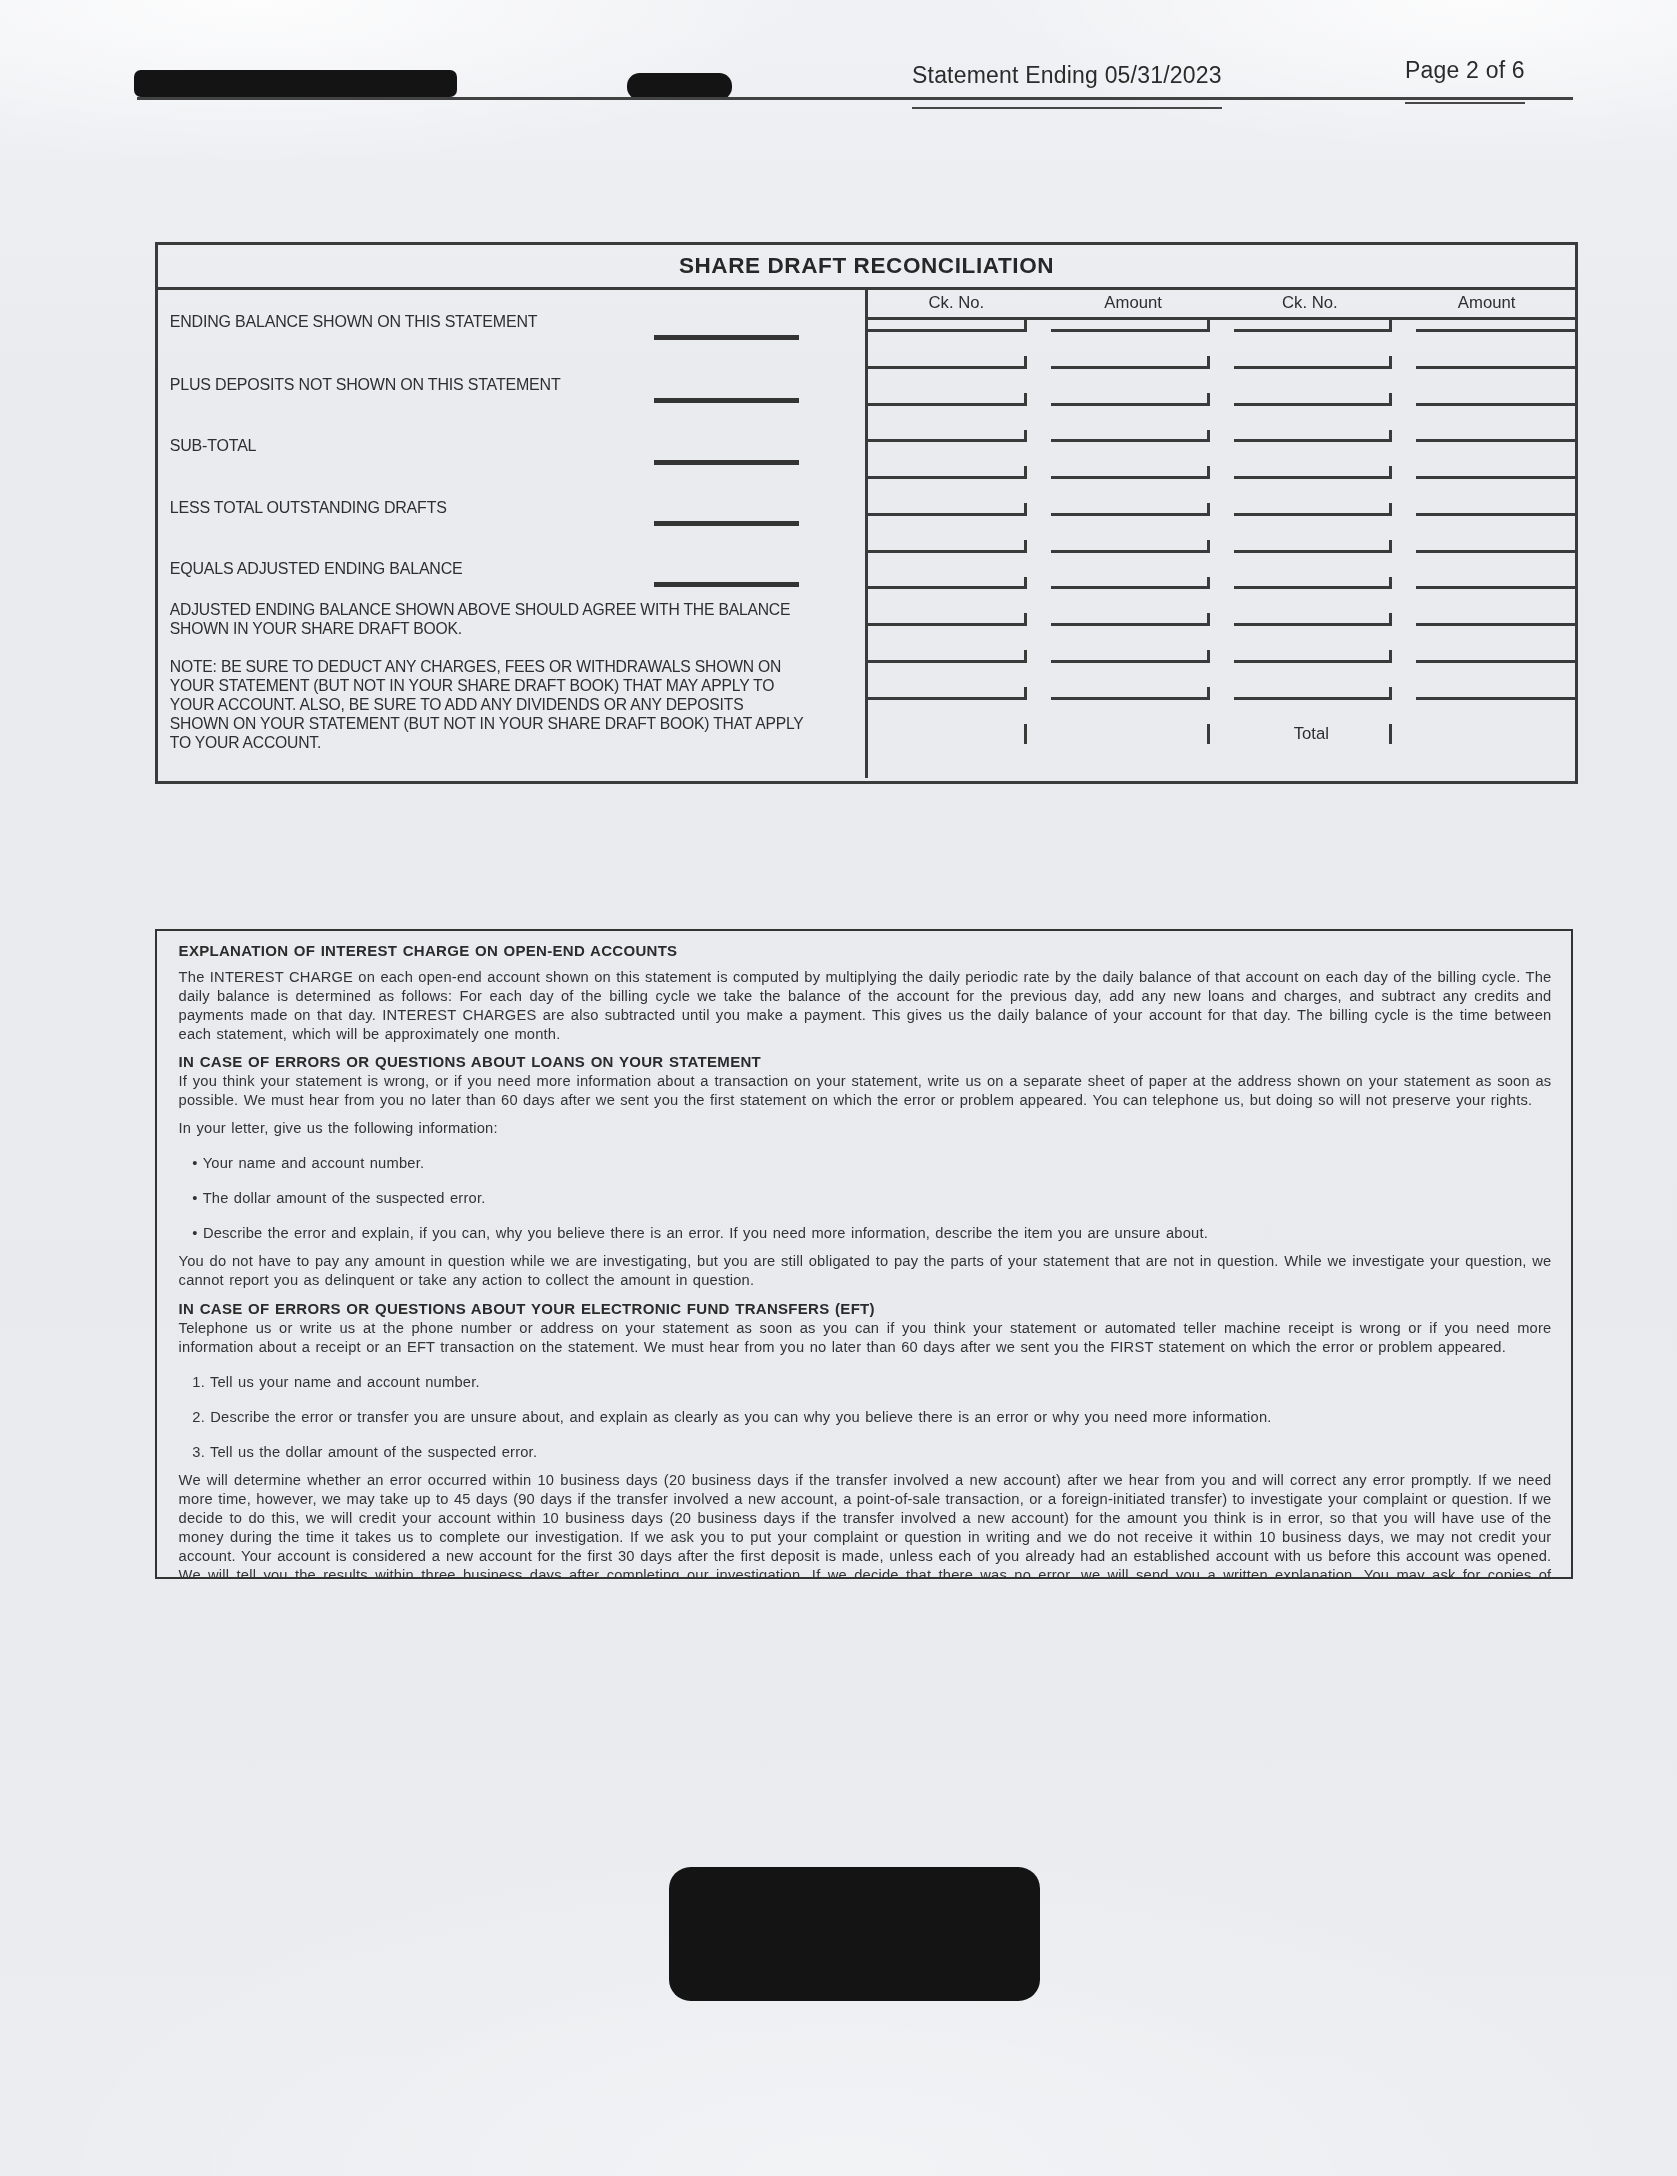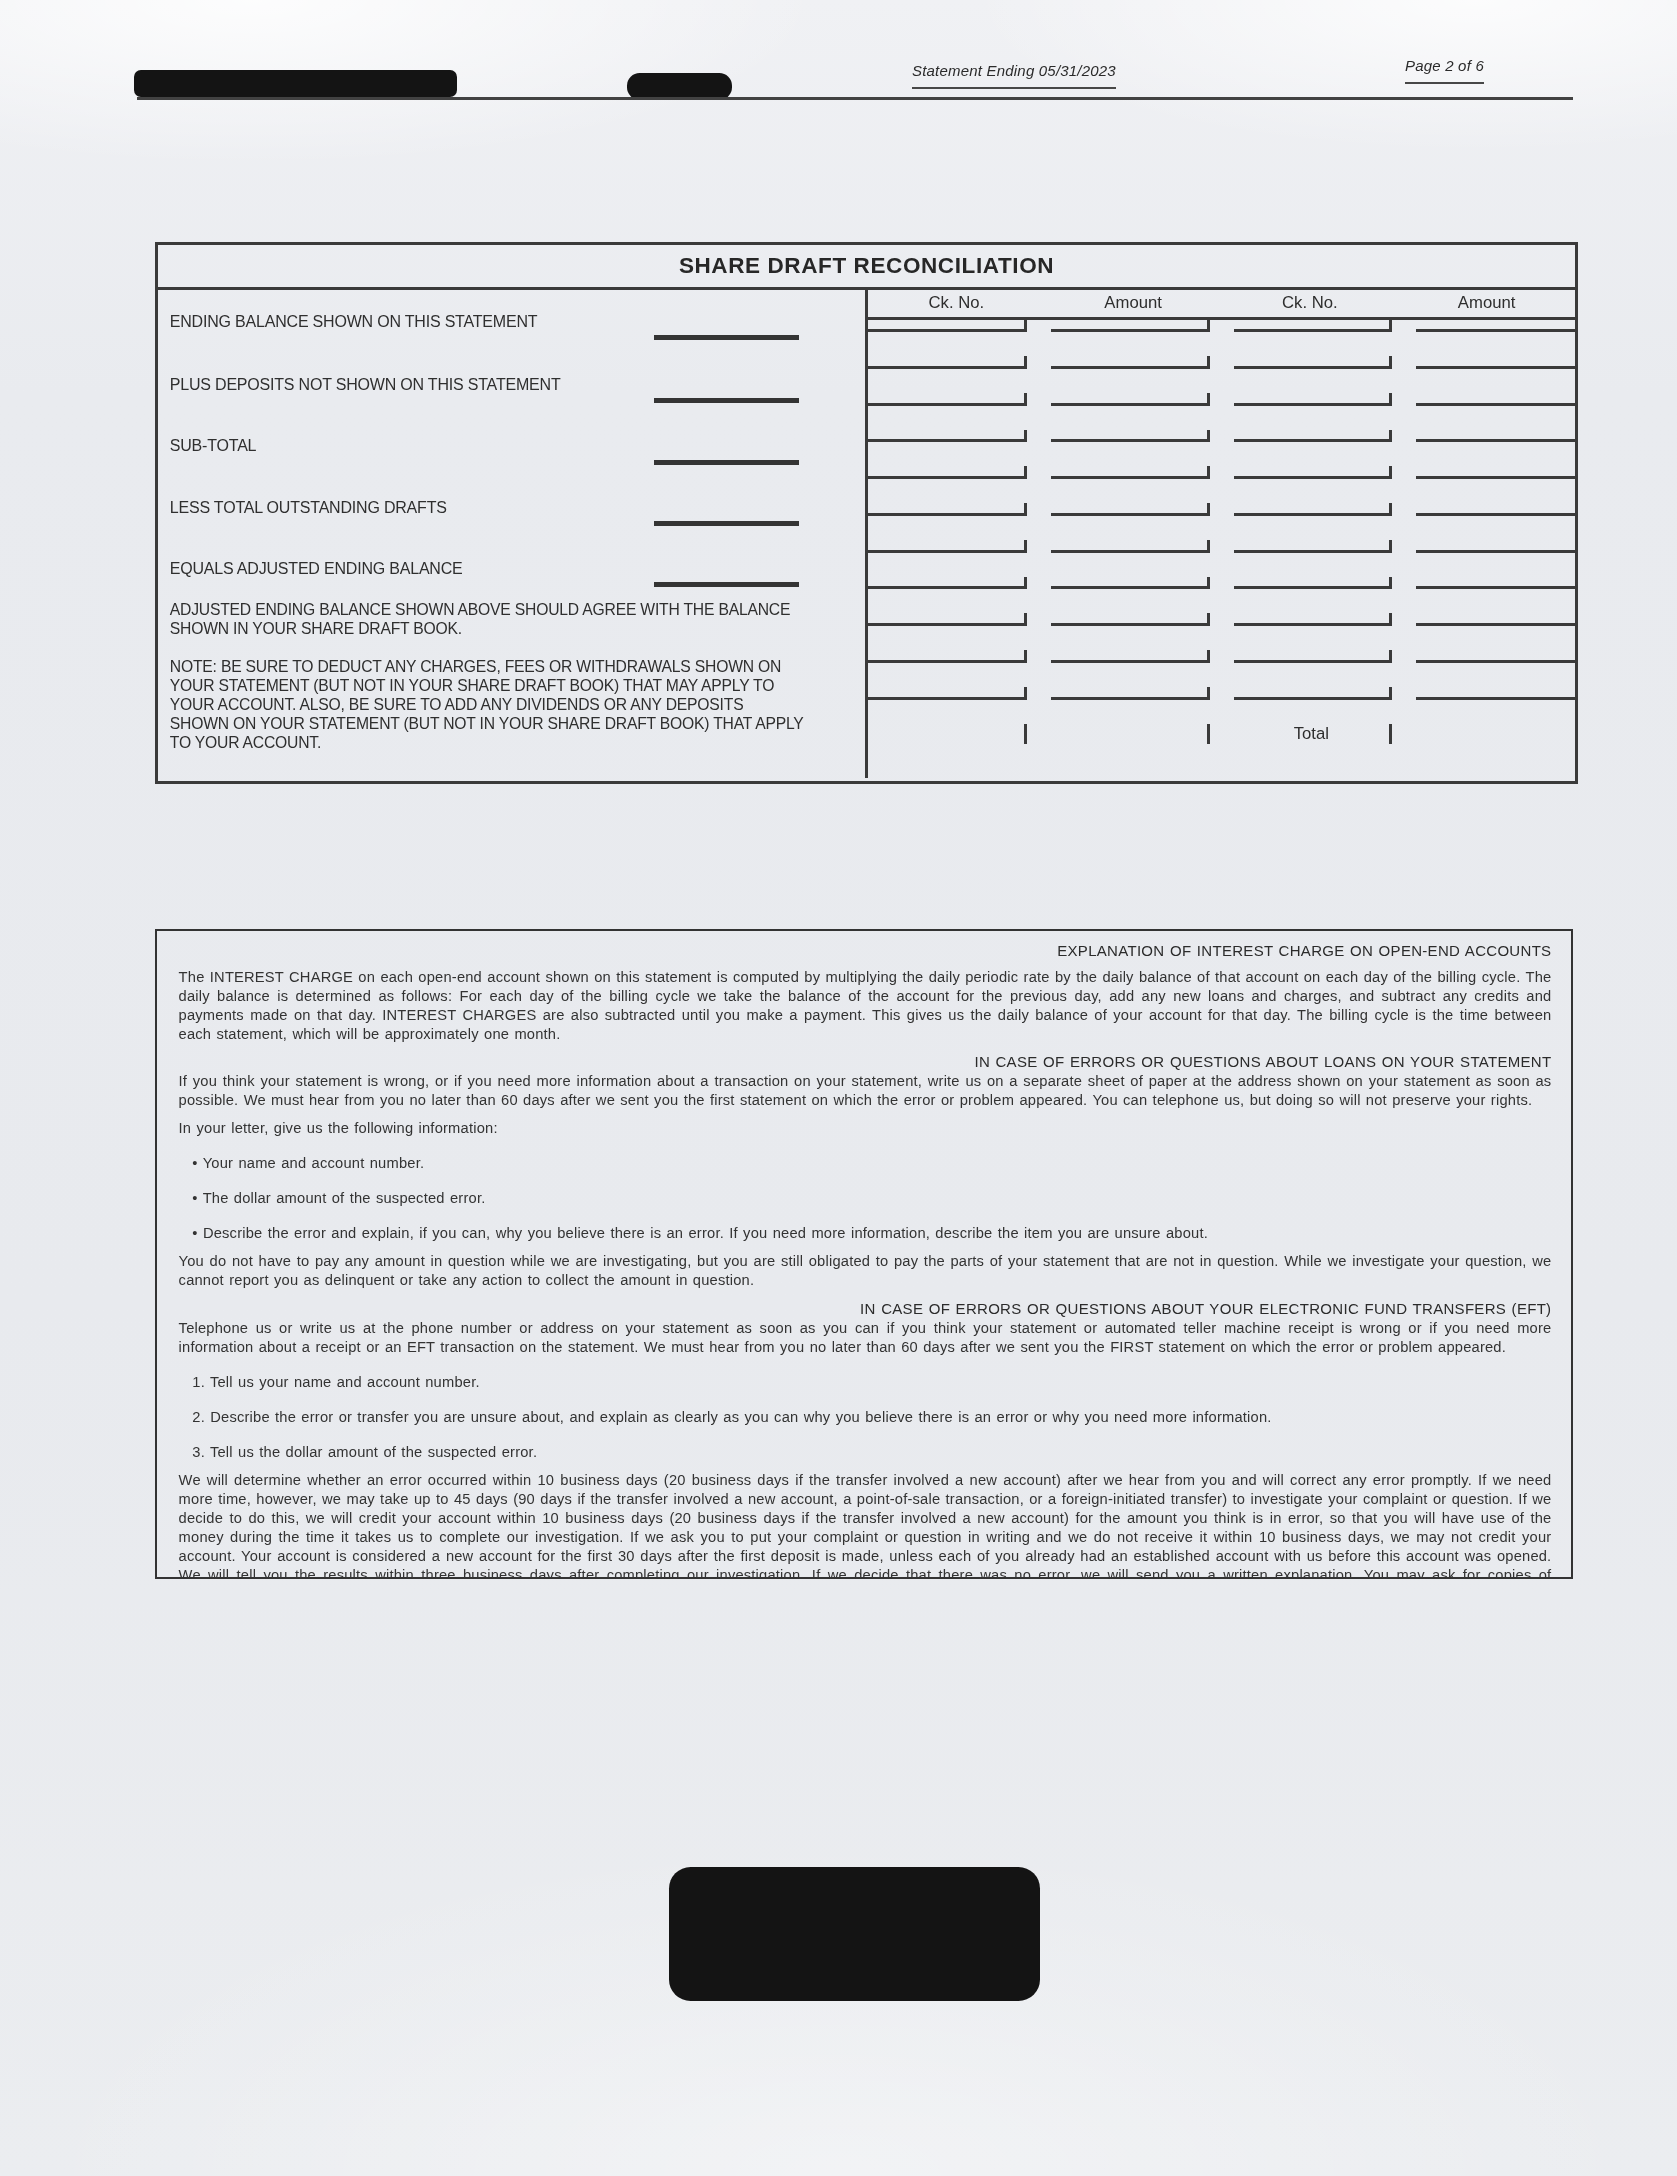--- a/index.html
+++ b/index.html
@@ -22,22 +22,22 @@
       radial-gradient(ellipse 784px 235px at 88% 0%, rgba(255,255,255,.8), rgba(255,255,255,0) 65%),
       radial-gradient(ellipse 1176px 490px at 50% 100%, rgba(255,255,255,.35), rgba(255,255,255,0) 70%),
       linear-gradient(180deg,#f0f1f4 0%,#e9ebef 18%,#e8eaee 60%,#ebedf0 100%);
   }
 
   
   .hdr-redaction{position:absolute;background:var(--redact);}
   .hdr-redaction-1{left:134px;top:70px;width:323px;height:26.5px;border-radius:6.9px;}
   .hdr-redaction-2{left:627px;top:73px;width:105px;height:26.5px;border-radius:12.7px;}
   .hdr-text{
-    position:absolute;font-size:15px;color:#2b2b2b;
-    border-bottom:2px solid #474747;padding-bottom:8px;letter-spacing:0.2px;font-style:italic;
+    position:absolute;font-size:23px;color:#2b2b2b;
+    border-bottom:2px solid #474747;padding-bottom:18px;letter-spacing:0.2px;
   }
   .hdr-statement{left:912px;top:62px;}
   .hdr-page{left:1405px;top:57px;}
   .hdr-rule{position:absolute;left:137px;top:97px;width:1436px;height:2.9px;background:#424242;}
 
   
   .recon{
     position:absolute;left:155px;top:242px;width:1423px;height:542px;
     border:3.9px solid var(--line);box-sizing:border-box;
   }
@@ -87,21 +87,21 @@
   .checks-grid .checks-cell:nth-last-child(-n+4){border-bottom:none;}
 
   
   .expl{
     position:absolute;left:155px;top:929px;width:1418px;height:650px;
     border:2.9px solid #333;box-sizing:border-box;
     padding:9.8px 19.6px 0 21.6px;overflow:hidden;
     font-size:14.7px;line-height:19px;letter-spacing:0.2px;word-spacing:1px;color:#333;
   }
   .expl h3,.expl h4{
-    margin:0 0 7.8px 0;text-align:right;font-size:15px;font-weight:normal;
+    margin:0 0 7.8px 0;text-align:left;font-size:15px;font-weight:bold;
     letter-spacing:0.3px;color:#2b2b2b;
   }
   .expl h4{margin:3.9px 0 1px 0;}
   .expl p{margin:0 0 8.8px 0;text-align:justify;}
   .expl .intro{margin:0 0 1px 0;text-align:left;}
   .expl .list{margin:0 0 8.8px 0;padding-left:13.7px;}
   .expl .list div{text-align:left;margin-top:16px;}
 
   
   .bottom-redaction{

